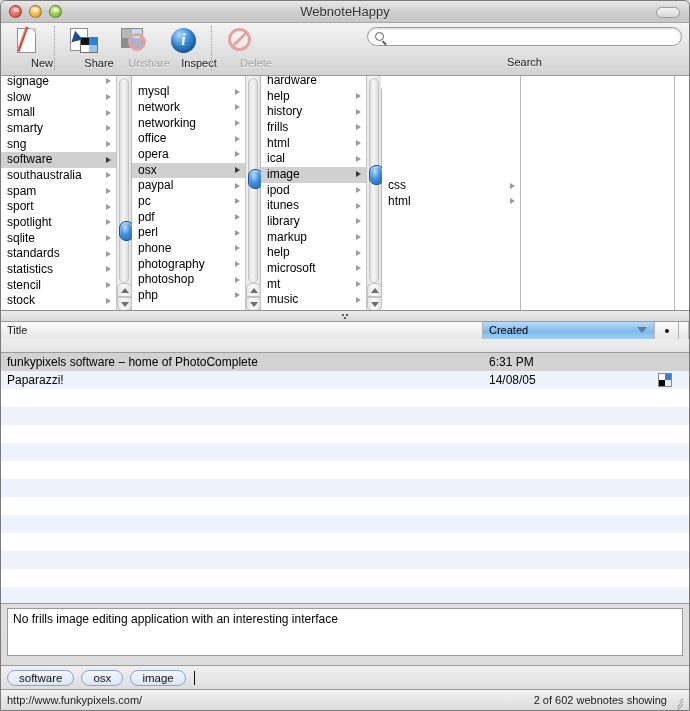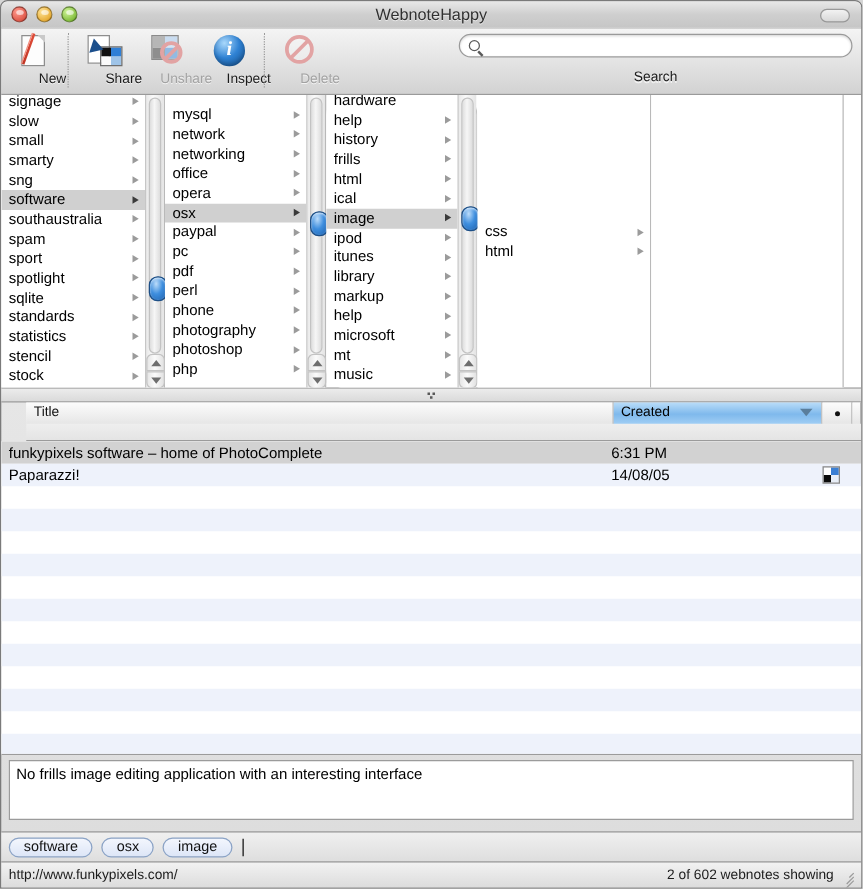--- a/index.html
+++ b/index.html
@@ -292,21 +292,20 @@
       linear-gradient(#585858, #585858) 4px 0/2px 2px no-repeat,
       linear-gradient(#585858, #585858) 2px 3px/2px 2px no-repeat;
   }
 
   
   .table-head {
     height: 31px;
     display: flex;
     background: linear-gradient(#fcfcfc, #e4e4e4);
     border-bottom: 1px solid #9b9b9b;
-    margin-left: 20px;
   }
   .th {
     height: 17px; line-height: 16px;
     font-size: 11px; color: #111;
     padding-left: 6px;
     border-right: 1px solid #b5b5b5;
     position: relative; cursor: default;
     background: linear-gradient(#fcfcfc, #e6e6e6);
   }
   .th.active {

